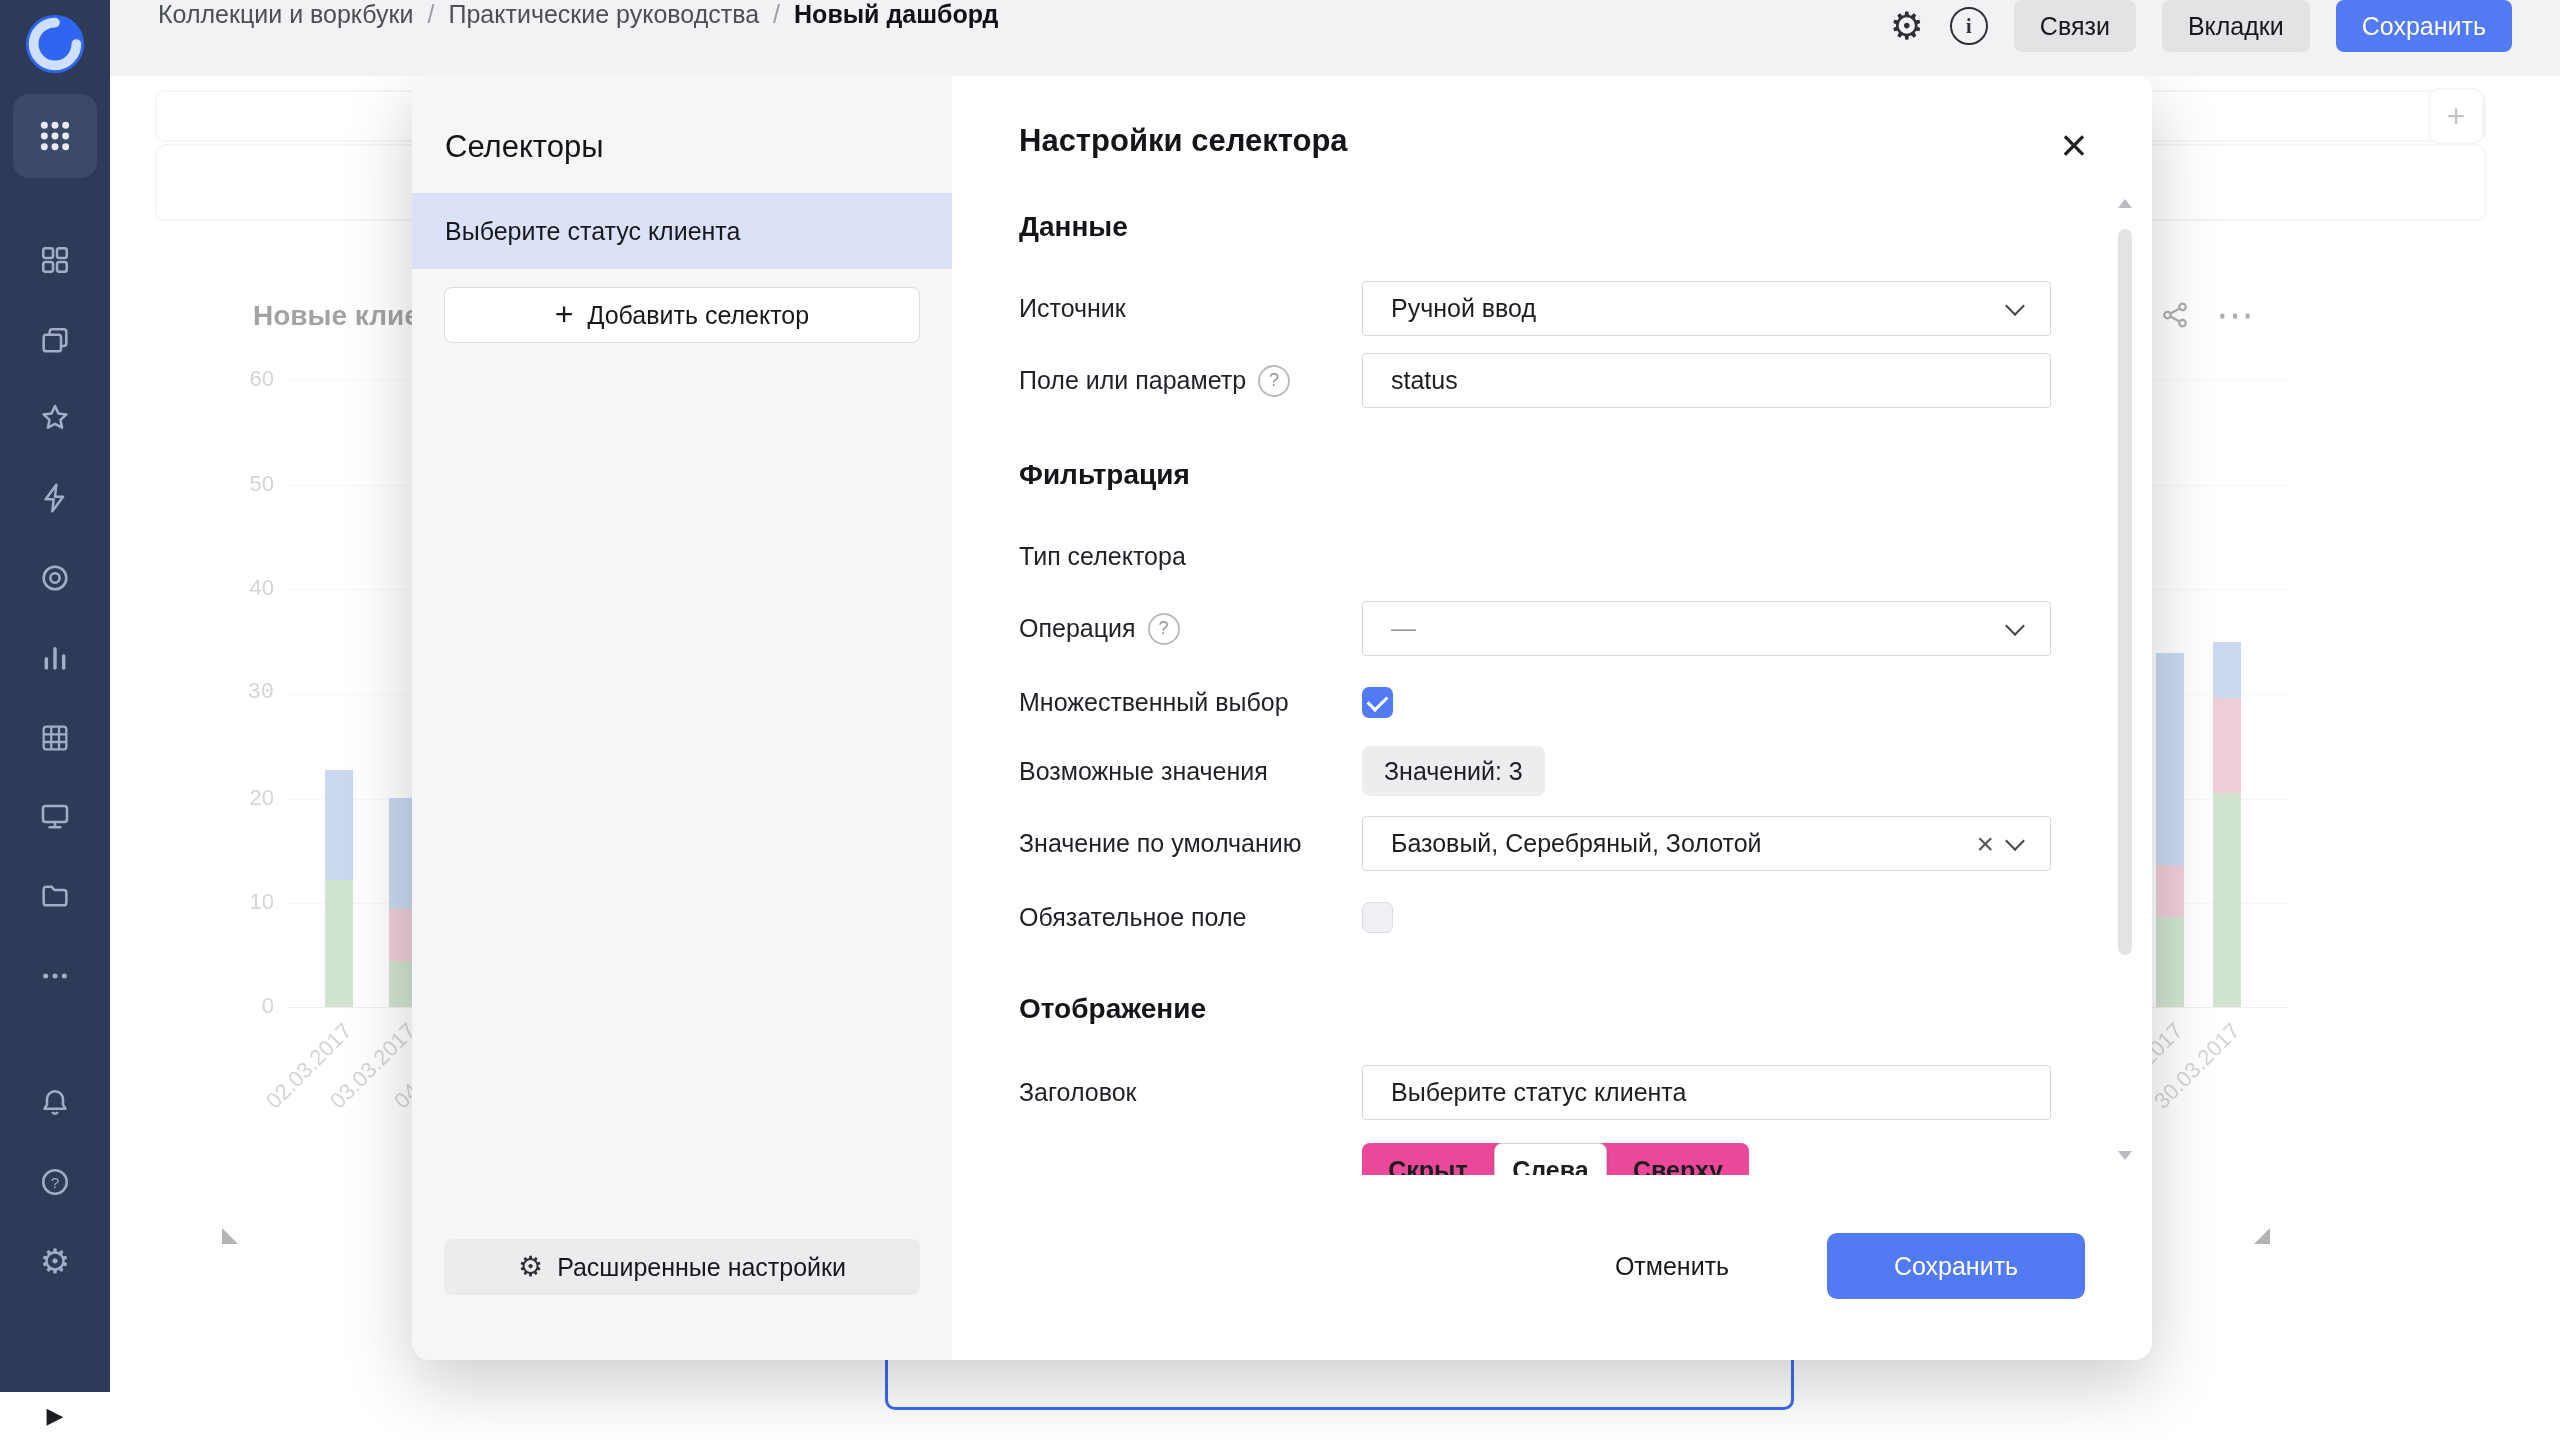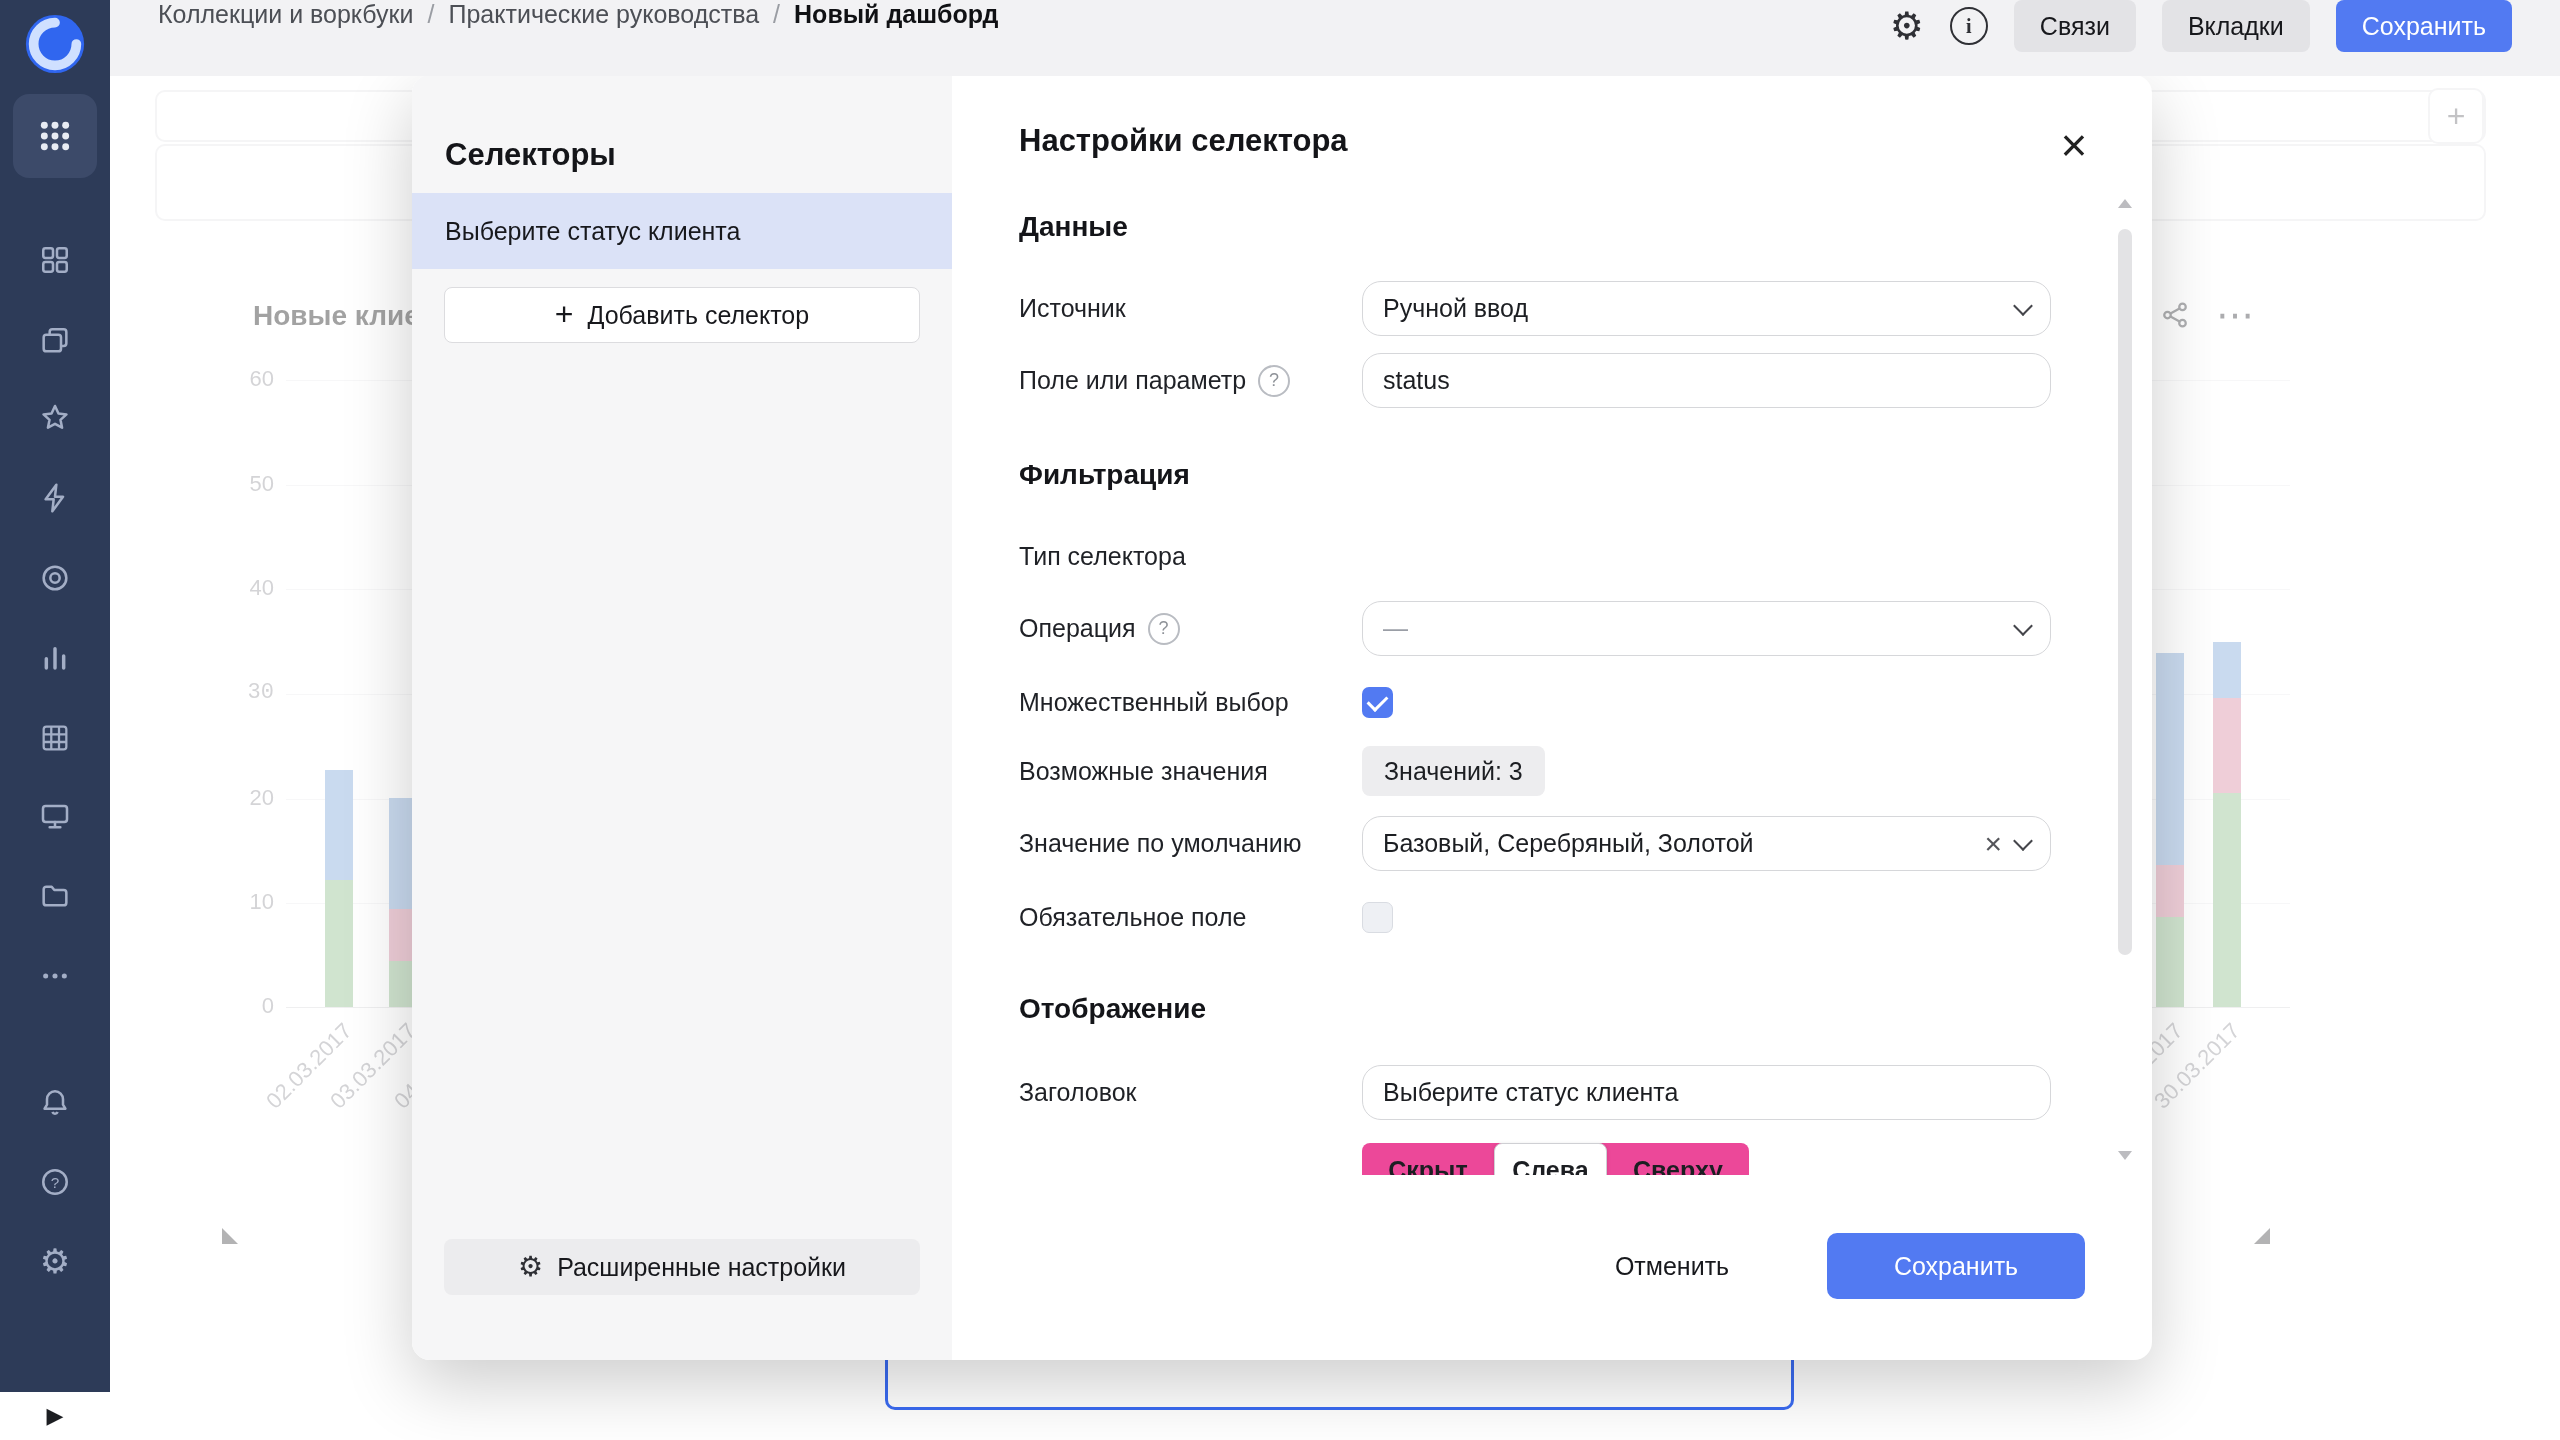--- a/index.html
+++ b/index.html
@@ -42,42 +42,42 @@
   .tri.left{left:222px;top:1228px;border-bottom:16px solid #4a4a4e;border-right:16px solid transparent;}
   .tri.right{left:2254px;top:1228px;border-bottom:16px solid #4a4a4e;border-left:16px solid transparent;}
   
   .overlay{position:absolute;left:110px;top:76px;width:2450px;height:1364px;background:rgba(255,255,255,0.58);z-index:4;}
   .ghost-selector{position:absolute;left:885px;top:1331px;width:903px;height:73px;border:3px solid #3a6bf2;
                   border-radius:10px;background:#fff;z-index:5;}
   
   .modal{position:absolute;left:412px;top:75px;width:1740px;height:1285px;background:#fff;border-radius:18px;
          box-shadow:0 24px 70px rgba(0,0,0,0.20);z-index:10;}
   .pane-left{position:absolute;left:0;top:0;width:540px;height:1285px;background:#f6f6f7;border-radius:18px 0 0 18px;}
-  .pane-title{position:absolute;left:33px;top:62px;font-size:31px;font-weight:700;color:#141519;}
+  .pane-title{position:absolute;left:33px;top:54px;font-size:31px;font-weight:400;color:#141519;}
   .selector-item{position:absolute;left:0;top:118px;width:540px;height:76px;background:#dbe2f7;display:flex;
                  align-items:center;padding-left:33px;box-sizing:border-box;font-size:25px;color:#17181c;cursor:pointer;}
   .add-btn{position:absolute;left:32px;top:212px;width:476px;height:56px;background:#fff;border:1px solid #dcdcdf;
            border-radius:8px;font-size:25px;font-family:inherit;color:#17181c;display:flex;align-items:center;
            justify-content:center;gap:14px;cursor:pointer;}
   .add-btn .plus{font-size:32px;line-height:1;margin-top:-3px;}
   .adv-btn{position:absolute;left:32px;top:1164px;width:476px;height:56px;background:#ececee;border:none;
            border-radius:8px;font-size:25px;font-family:inherit;color:#17181c;display:flex;align-items:center;
            justify-content:center;gap:14px;cursor:pointer;}
   .adv-btn .gear-glyph{font-size:28px;color:#2f3035;}
   .right-title{position:absolute;left:607px;top:48px;font-size:31px;font-weight:700;color:#141519;}
   .close-btn{position:absolute;left:1636px;top:44px;width:52px;height:52px;display:flex;align-items:center;
              justify-content:center;font-size:46px;color:#222;cursor:pointer;}
   .scroll{position:absolute;left:607px;top:110px;width:1093px;height:990px;overflow:hidden;}
   .shead{position:absolute;left:0;font-size:28px;font-weight:700;color:#141519;}
   .frow{position:absolute;left:0;width:1032px;height:55px;display:flex;align-items:center;}
   .flabel{width:343px;font-size:25px;color:#1f2126;display:flex;align-items:center;gap:12px;flex:none;}
   .qicon{width:28px;height:28px;border:2px solid #b9bcc2;border-radius:50%;color:#8e9298;font-size:18px;
          display:flex;align-items:center;justify-content:center;flex:none;}
-  .fcontrol{width:689px;height:55px;border:1px solid #d6d7da;border-radius:19px;background:#fff;display:flex;
-            align-items:center;padding:0 20px;box-sizing:border-box;font-size:25px;color:#1c1e22;gap:14px;cursor:pointer;}
+  .fcontrol{width:689px;height:55px;border:1px solid #d6d7da;border-radius:4px;background:#fff;display:flex;
+            align-items:center;padding:0 28px;box-sizing:border-box;font-size:25px;color:#1c1e22;gap:14px;cursor:pointer;}
   .finput{font-family:inherit;outline:none;cursor:text;}
   .fvalue{white-space:nowrap;overflow:hidden;text-overflow:ellipsis;}
   .fvalue.dim{color:#9a9ea6;}
   .chev{width:12px;height:12px;border-left:2.5px solid #45464b;border-bottom:2.5px solid #45464b;
         transform:rotate(-45deg);margin-left:auto;margin-bottom:5px;flex:none;}
   .clear-x{margin-left:auto;font-size:30px;color:#55565b;line-height:1;flex:none;}
   .clear-x + .chev{margin-left:0;}
   .cb{width:31px;height:31px;border-radius:7px;display:flex;align-items:center;justify-content:center;cursor:pointer;flex:none;}
   .cb.on{background:#527af2;}
   .cb.off{background:#eef0f4;border:1px solid #d9dce2;box-sizing:border-box;}

